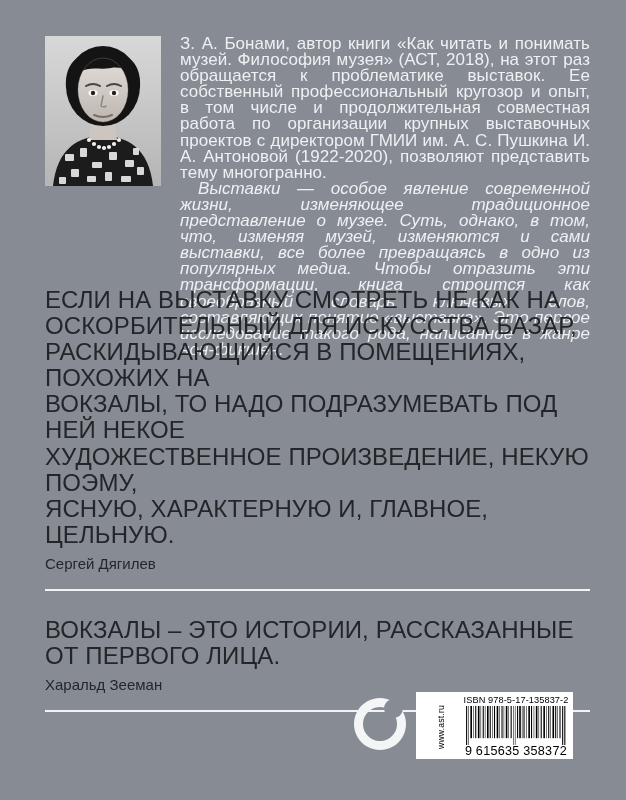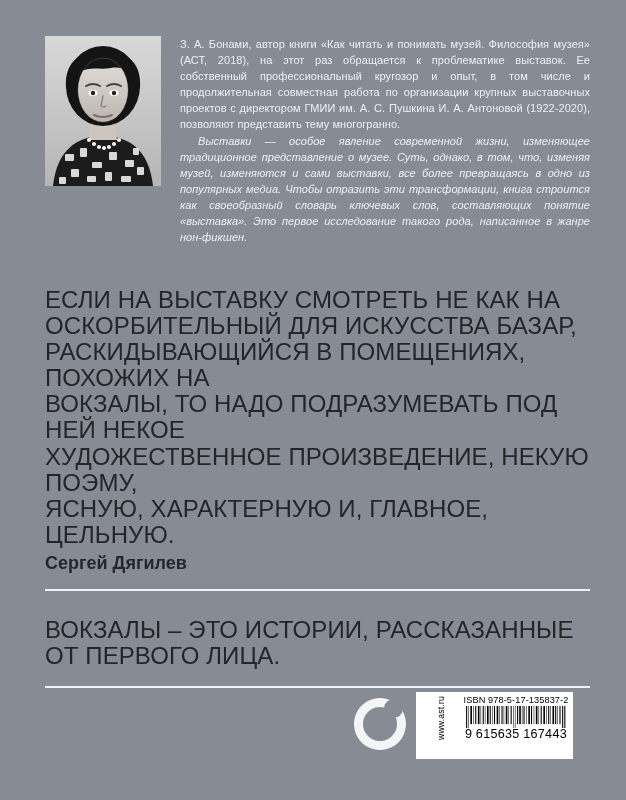--- a/index.html
+++ b/index.html
@@ -39,21 +39,21 @@
     position: relative;
     overflow: hidden;
     background: #c9c9c9;
   }
   .portrait svg { display: block; width: 116px; height: 150px; }
 
   .blurb {
     margin-left: 19px;
     flex: 1 1 auto;
     color: #eef0f2;
-    font-size: 11px;
+    font-size: 17px;
     line-height: 16.1px;
     text-align: justify;
     letter-spacing: 0.05px;
   }
   .blurb p { margin: 0; }
   .blurb p + p { text-indent: 18px; font-style: italic; }
 
   
   .quotes {
     position: absolute;
@@ -67,24 +67,24 @@
   .quote-text {
     color: #232528;
     font-size: 24px;
     line-height: 26.1px;
     letter-spacing: 0.1px;
     white-space: pre-line;
     font-weight: 400;
   }
   .quote-author {
     color: #24262a;
-    font-size: 18px;
+    font-size: 15px;
     line-height: 17px;
     margin-top: 7px;
-    font-weight: 700;
+    font-weight: 400;
   }
 
   .divider {
     height: 2px;
     background: #f2f3f5;
     margin: 17px 0 0 0;
     width: 100%;
   }
 
   .gap-after-divider { height: 26px; }
@@ -102,21 +102,21 @@
   .barcode-box {
     position: absolute;
     left: 416px;
     top: 692px;
     width: 157px;
     height: 67px;
     background: #ffffff;
     display: flex;
     align-items: stretch;
     box-sizing: border-box;
-    padding: 3px 4px 18px 3px;
+    padding: 3px 4px 1px 3px;
   }
 
   .barcode-url {
     flex: 0 0 13px;
     display: flex;
     align-items: center;
     justify-content: center;
     font-size: 8.6px;
     color: #000;
     letter-spacing: 0.2px;
@@ -258,20 +258,21 @@
 ЯСНУЮ, ХАРАКТЕРНУЮ И, ГЛАВНОЕ, ЦЕЛЬНУЮ.</div>
       <div class="quote-author">Сергей Дягилев</div>
     </div>
 
     <div class="divider"></div>
     <div class="gap-after-divider"></div>
 
     <div class="quote-block">
       <div class="quote-text">ВОКЗАЛЫ – ЭТО ИСТОРИИ, РАССКАЗАННЫЕ
 ОТ ПЕРВОГО ЛИЦА.</div>
+      <div class="quote-author">Харальд Зееман</div>
     </div>
 
     <div class="divider"></div>
     <div class="gap-after-divider"></div>
 
 
   </div>
 
   <div class="ast-logo">
     <svg viewBox="0 0 56 56" xmlns="http://www.w3.org/2000/svg" aria-hidden="true">
@@ -333,18 +334,18 @@
             <rect x="172" y="0" width="1" height="33"></rect>
             <rect x="176" y="0" width="2" height="33"></rect>
             <rect x="181" y="0" width="2" height="40"></rect>
             <rect x="185" y="0" width="2" height="40"></rect>
           </g>
         </svg>
       </div>
       <div class="barcode-digits">
         <span>9</span>
         <span>615635</span>
-        <span>167443</span>
+        <span>358372</span>
       </div>
     </div>
   </div>
 
 </div>
 
 </body></html>

